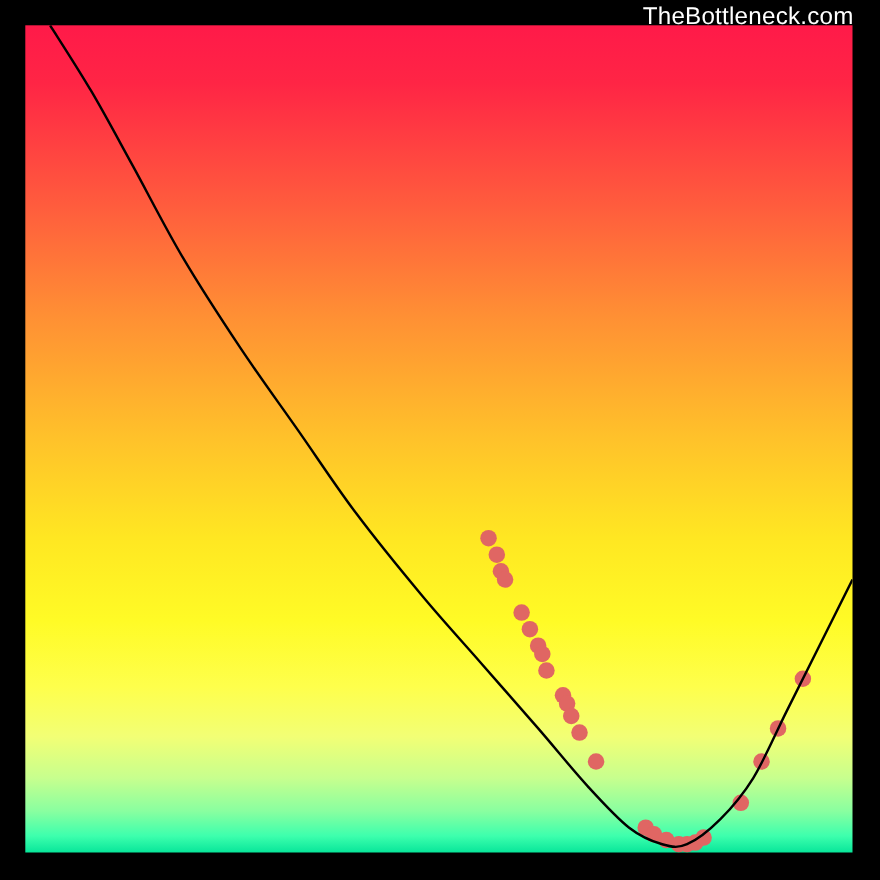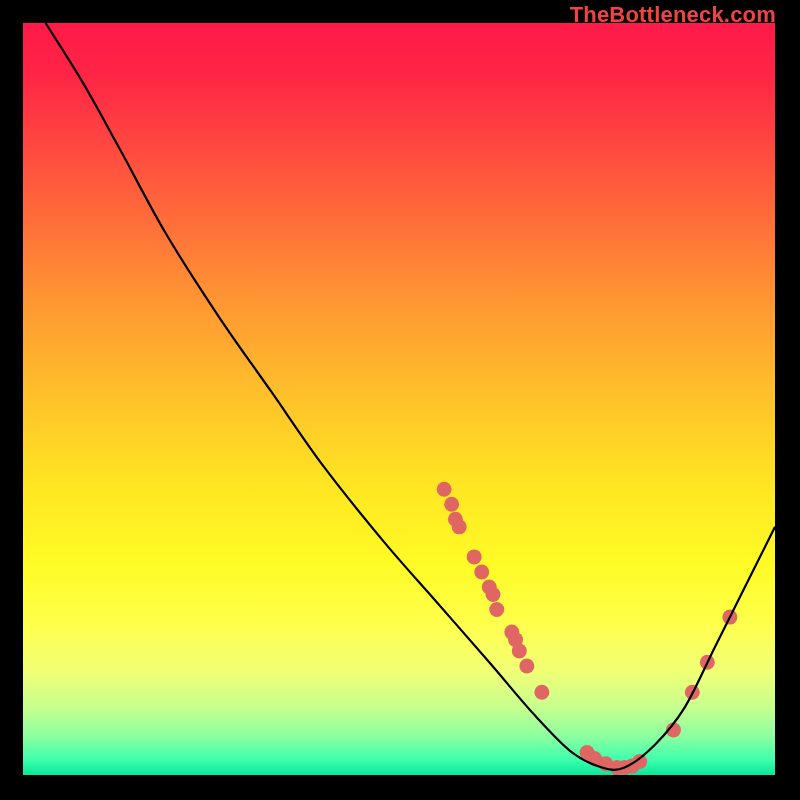--- a/index.html
+++ b/index.html
@@ -31,22 +31,22 @@
       #3dffad 98%,
       #08e69a 100%
     );
   }
   .watermark {
     position: absolute;
     top: 2px;
     right: 24px;
     font-family: Arial, Helvetica, sans-serif;
     font-size: 22px;
-    font-weight: bold;
-    color: #ef4444;
+    font-weight: normal;
+    color: #ffffff;
     letter-spacing: 0.2px;
   }
   svg.curve {
     position: absolute;
     left: 0;
     top: 0;
     width: 752px;
     height: 752px;
   }
 </style>

